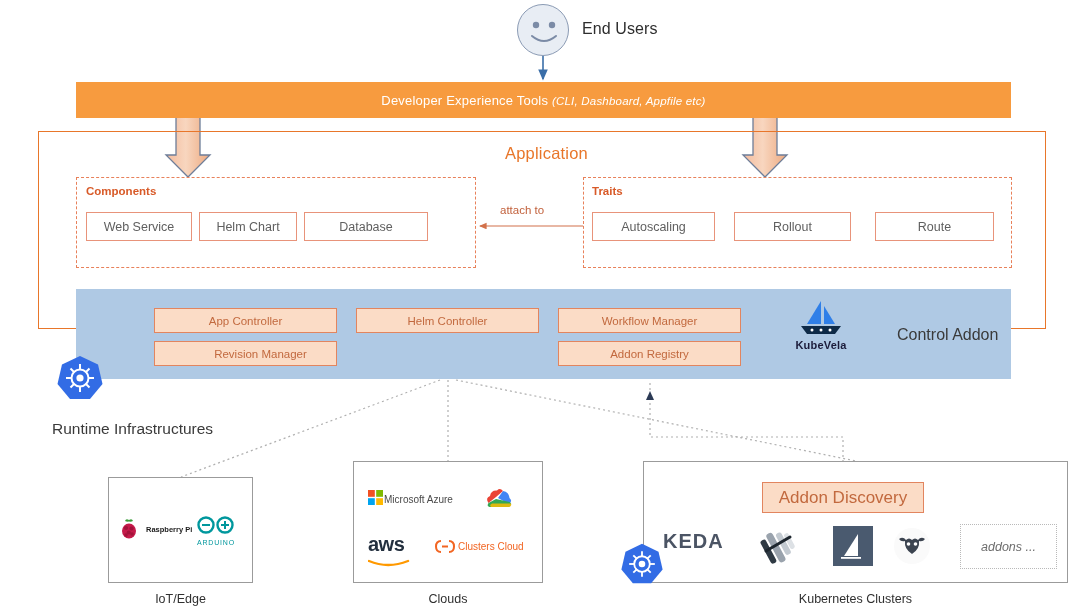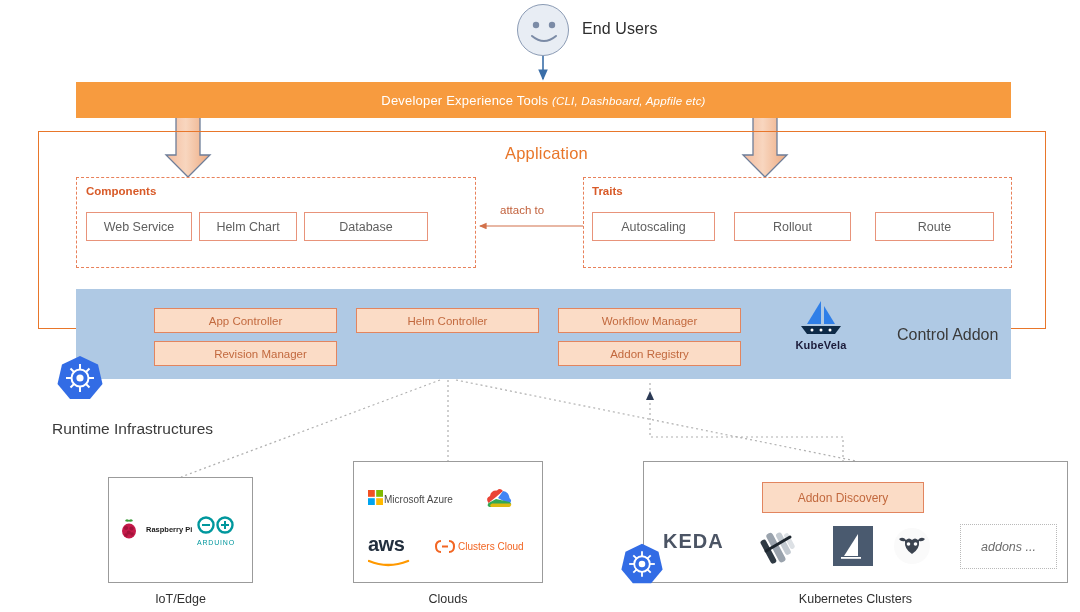--- a/index.html
+++ b/index.html
@@ -126,21 +126,21 @@
   }
   #iot-edge-caption     { left: 108px; top: 592px; width: 145px; }
   #clouds-caption       { left: 353px; top: 592px; width: 190px; }
   #k8s-clusters-caption { left: 643px; top: 592px; width: 425px; }
 
   
   #addon-discovery-box {
     left: 762px; top: 482px; width: 162px; height: 31px;
     border: 1px solid #e2855f; background: #fbdcc6;
     display: flex; align-items: center; justify-content: center;
-    font-size: 12px; color: #c2693e;
+    font-size: 17px; color: #c2693e;
   }
   #addons-placeholder {
     left: 960px; top: 524px; width: 97px; height: 45px;
     border: 1.4px dotted #b9b9b9;
     display: flex; align-items: center; justify-content: center;
     font-size: 12.5px; font-style: italic; color: #6e6e6e;
   }
   #azure-text { font-size: 10px; color: #4a4a4a; font-weight: 500; }
   #alibaba-text { font-size: 10px; color: #f26522; }
   #rpi-text { font-size: 7.5px; color: #1a1a1a; font-weight: bold; }

